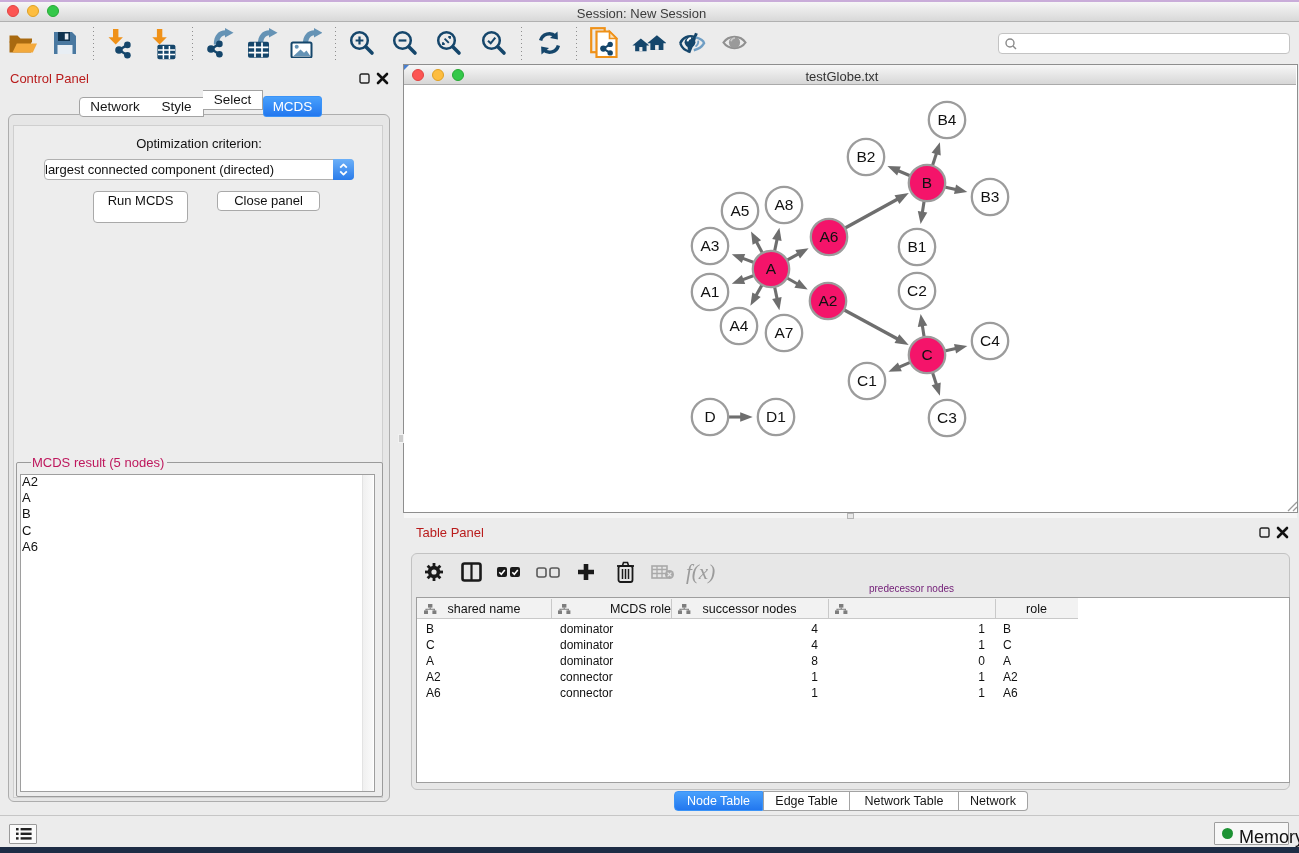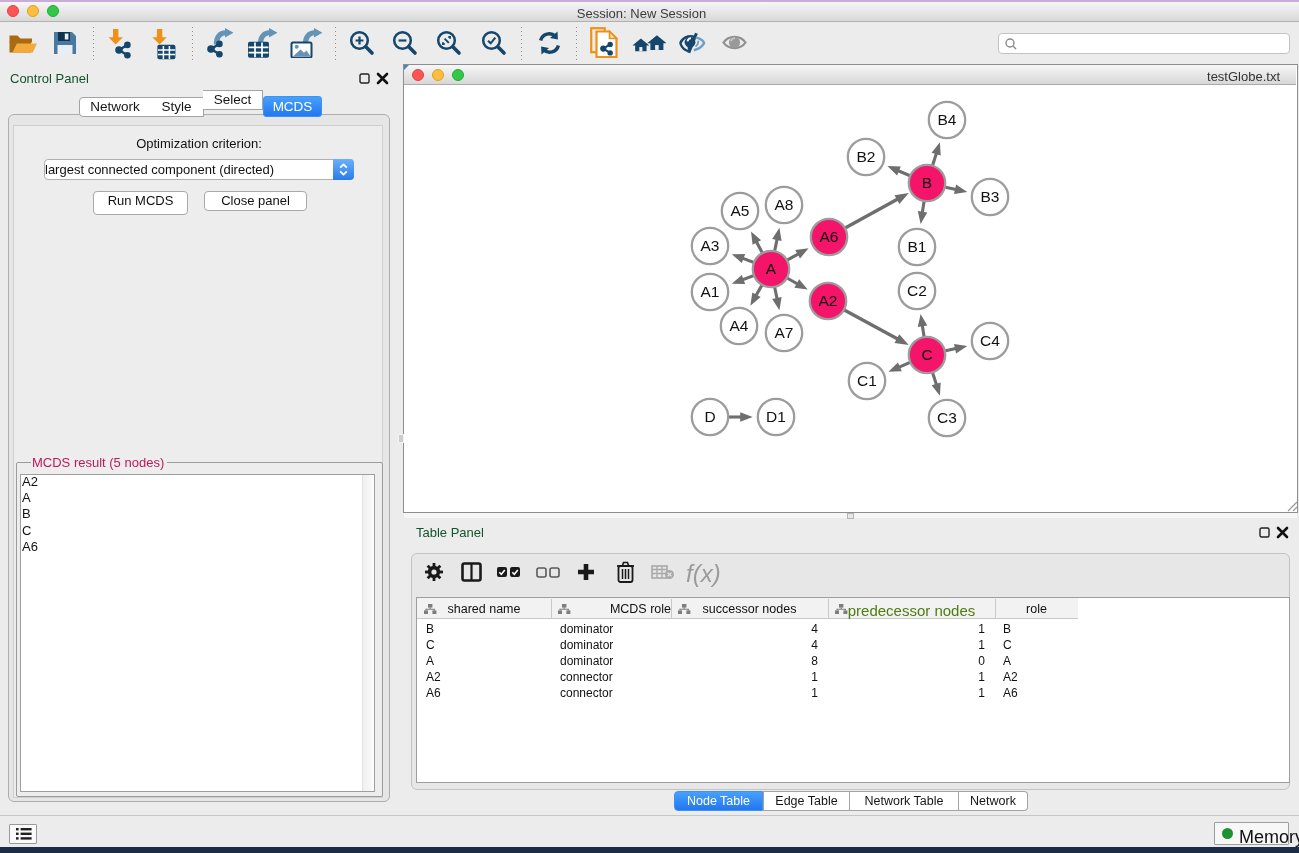--- a/index.html
+++ b/index.html
@@ -5,21 +5,21 @@
 html,body{width:1299px;height:853px;overflow:hidden}
 body{font-family:"Liberation Sans",sans-serif;background:#ececec;position:relative;color:#2b2b2b}
 .abs{position:absolute}
 .tl{width:12px;height:12px;border-radius:50%;position:absolute;top:5px}
 svg{display:block}
 .tab{position:absolute;height:20px;background:#fff;border:1px solid #a3a3a3;color:#151515;
  font-size:13.5px;text-align:center;line-height:18px}
 .tabsel{background:linear-gradient(#48a0fc,#2277ef);border-color:#3b93f7;color:#fff;border-radius:3px}
 .btn{position:absolute;background:#fff;border:1px solid #a9a9a9;border-radius:4px;
  font-size:13px;color:#111;text-align:center}
-.hdr13{font-size:13px;color:#14532d}
+.hdr13{font-size:13px;color:#b91c1c}
 .cell{position:absolute;font-size:12px;color:#111;white-space:nowrap}
 </style></head>
 <body>
 
 <div class="abs" style="left:0;top:0;width:1299px;height:2px;background:#c9acd9"></div>
 
 <div class="abs" style="left:0;top:2px;width:1299px;height:20px;background:linear-gradient(#f6f6f6,#d8d8d8);border-bottom:1px solid #b1b1b1"></div>
 <div class="tl" style="left:7px;background:#fc5553;border:1px solid #e14442"></div>
 <div class="tl" style="left:27px;background:#fdbd3f;border:1px solid #dfa023"></div>
 <div class="tl" style="left:47px;background:#34c84a;border:1px solid #27aa35"></div>
@@ -174,40 +174,40 @@
 <div class="tab" style="left:203px;top:90px;width:60px;border-left:none">Select</div>
 <div class="tab tabsel" style="left:263px;top:96px;width:59px;height:21px;line-height:20px">MCDS</div>
 
 <div class="abs" style="left:0;top:136px;width:398px;text-align:center;font-size:13px;color:#111">Optimization criterion:</div>
 <div class="abs" style="left:44px;top:159px;width:310px;height:21px;background:#fff;border:1px solid #b0b0b0;border-radius:4px;font-size:13px;color:#111;line-height:19px;">largest connected component (directed)</div>
 <div class="abs" style="left:333px;top:159px;width:21px;height:21px;border-radius:0 4px 4px 0;background:linear-gradient(#6cb0f8,#2a7cea)"></div>
 <svg class="abs" style="left:336px;top:162px" width="15" height="15" viewBox="0 0 15 15">
     <path d="M4.2 5.6 L7.5 2.4 L10.8 5.6" fill="none" stroke="#fff" stroke-width="1.8" stroke-linejoin="round"></path>
     <path d="M4.2 9.4 L7.5 12.6 L10.8 9.4" fill="none" stroke="#fff" stroke-width="1.8" stroke-linejoin="round"></path>
   </svg>
-<div class="btn" style="left:93px;top:191px;width:95px;height:24px;line-height:18px">Run MCDS</div>
-<div class="btn" style="left:204px;top:191px;width:103px;height:20px;line-height:18px">Close panel</div>
+<div class="btn" style="left:93px;top:191px;width:95px;height:32px;line-height:18px">Run MCDS</div>
+<div class="btn" style="left:217px;top:191px;width:103px;height:20px;line-height:18px">Close panel</div>
 
 <fieldset class="abs" style="left:16px;top:455px;width:367px;height:342px;border:1px solid #9b9b9b;border-radius:2px">
 <legend style="font-size:13px;color:#be185d;margin-left:14px;padding:0 3px 0 1px">MCDS result (5 nodes)</legend>
 </fieldset>
 <div class="abs" style="left:20px;top:474px;width:355px;height:318px;background:#fff;border:1px solid #9e9e9e"></div>
 <div class="abs" style="left:362px;top:475px;width:11px;height:316px;background:linear-gradient(90deg,#f0f0f0,#fafafa);border-left:1px solid #e3e3e3"></div>
 <div class="abs" style="left:22px;top:474px;font-size:13px;color:#111;line-height:16.2px">A2<br>A<br>B<br>C<br>A6</div>
 
 <div class="abs" style="left:403px;top:64px;width:895px;height:449px;background:#fff;border:1px solid #8e8e8e"></div>
 <div class="abs" style="left:404px;top:513px;width:893px;height:5px;background:#f6f6f6"></div>
 <div class="abs" style="left:404px;top:65px;width:892px;height:20px;background:linear-gradient(#f7f7f7,#d7d7d7);border-bottom:1px solid #aaa"></div>
 <svg class="abs" style="left:404px;top:65px" width="5" height="5" viewBox="0 0 5 5">
     <path d="M0 0 L5 0 L0 5 Z" fill="#4a80d0"></path>
   </svg>
 <div class="tl" style="left:412px;top:69px;background:#fc5553;border:1px solid #e14442"></div>
 <div class="tl" style="left:432px;top:69px;background:#fdbd3f;border:1px solid #dfa023"></div>
 <div class="tl" style="left:452px;top:69px;background:#34c84a;border:1px solid #27aa35"></div>
-<div class="abs hdr13" style="left:388px;top:69px;width:892px;text-align:right;color:#333">testGlobe.txt</div>
+<div class="abs hdr13" style="left:396px;top:69px;width:892px;text-align:center;color:#333">testGlobe.txt</div>
 <svg width="892" height="425" viewBox="0 0 892 425" style="position:absolute;left:404px;top:85px" font-family="Liberation Sans, sans-serif">
     <line x1="360.7" y1="172.3" x2="351.9" y2="155.8" stroke="#6e6e6e" stroke-width="3.1"></line>
     <polygon points="347.0,146.5 357.1,155.3 348.6,159.8" fill="#6e6e6e"></polygon>
     <line x1="369.6" y1="171.0" x2="373.3" y2="153.1" stroke="#6e6e6e" stroke-width="3.1"></line>
     <polygon points="375.4,142.8 377.6,156.0 368.2,154.1" fill="#6e6e6e"></polygon>
     <line x1="354.6" y1="179.3" x2="337.6" y2="172.9" stroke="#6e6e6e" stroke-width="3.1"></line>
     <polygon points="327.8,169.2 341.2,169.1 337.8,178.1" fill="#6e6e6e"></polygon>
     <line x1="354.6" y1="188.7" x2="337.6" y2="195.1" stroke="#6e6e6e" stroke-width="3.1"></line>
     <polygon points="327.8,198.8 337.8,189.9 341.2,198.9" fill="#6e6e6e"></polygon>
     <line x1="360.5" y1="195.6" x2="351.5" y2="211.5" stroke="#6e6e6e" stroke-width="3.1"></line>
@@ -346,21 +346,21 @@
     <path d="M1 5 L18 5" stroke="#1a1a1a" stroke-width="1.8"></path>
     <path d="M6.5 4.5 L7.5 1.5 L11.5 1.5 L12.5 4.5" fill="none" stroke="#1a1a1a" stroke-width="1.6"></path>
     <path d="M6.5 8 L6.5 18 M9.5 8 L9.5 18 M12.5 8 L12.5 18" stroke="#1a1a1a" stroke-width="1.5"></path>
   </svg>
 <svg class="abs" style="left:651px;top:565px" width="24" height="15" viewBox="0 0 24 15">
     <rect x="1" y="1" width="15" height="12" fill="none" stroke="#a9a9a9" stroke-width="1.6"></rect>
     <path d="M1 4.5 L16 4.5 M1 8.5 L16 8.5 M6 1 L6 13 M11 1 L11 13" stroke="#a9a9a9" stroke-width="1.3"></path>
     <circle cx="18.5" cy="9.5" r="4.5" fill="#a9a9a9"></circle>
     <path d="M16.6 7.6 L20.4 11.4 M20.4 7.6 L16.6 11.4" stroke="#e7e7e7" stroke-width="1.3"></path>
   </svg>
-<div class="abs" style="left:686px;top:560px;font-family:Liberation Sans, sans-serif;font-style:italic;font-size:24px;color:#9b9b9b">f(x)</div>
+<div class="abs" style="left:686px;top:560px;font-family:Liberation Serif, serif;font-style:italic;font-size:21px;color:#9b9b9b">f(x)</div>
 <div class="abs" style="left:417px;top:602px;width:134px;text-align:center;font-size:12.5px;color:#111">shared name</div>
 <svg class="abs" style="left:424px;top:604px" width="13" height="10" viewBox="0 0 13 10">
     <g fill="#7d7d7d">
       <rect x="4" y="0" width="4.4" height="3.6"></rect>
       <rect x="0" y="6.4" width="4" height="3.6"></rect>
       <rect x="8.4" y="6.4" width="4" height="3.6"></rect>
       <path d="M6.2 3.6 L6.2 5.2 M2 6.4 L2 5.2 L10.4 5.2 L10.4 6.4" stroke="#7d7d7d" stroke-width="1.1" fill="none"></path>
     </g>
   </svg>
 <div class="abs" style="left:551px;top:599px;width:1px;height:19px;background:#c9c9c9"></div>
@@ -377,21 +377,21 @@
 <div class="abs" style="left:671px;top:602px;width:157px;text-align:center;font-size:12.5px;color:#111">successor nodes</div>
 <svg class="abs" style="left:678px;top:604px" width="13" height="10" viewBox="0 0 13 10">
     <g fill="#7d7d7d">
       <rect x="4" y="0" width="4.4" height="3.6"></rect>
       <rect x="0" y="6.4" width="4" height="3.6"></rect>
       <rect x="8.4" y="6.4" width="4" height="3.6"></rect>
       <path d="M6.2 3.6 L6.2 5.2 M2 6.4 L2 5.2 L10.4 5.2 L10.4 6.4" stroke="#7d7d7d" stroke-width="1.1" fill="none"></path>
     </g>
   </svg>
 <div class="abs" style="left:828px;top:599px;width:1px;height:19px;background:#c9c9c9"></div>
-<div class="abs" style="left:828px;top:602px;width:167px;text-align:center;font-size:15px;color:#4d7c0f">predecessor nodes</div>
+<div class="abs" style="left:828px;top:583px;width:167px;text-align:center;font-size:10px;color:#701a75">predecessor nodes</div>
 <svg class="abs" style="left:835px;top:604px" width="13" height="10" viewBox="0 0 13 10">
     <g fill="#7d7d7d">
       <rect x="4" y="0" width="4.4" height="3.6"></rect>
       <rect x="0" y="6.4" width="4" height="3.6"></rect>
       <rect x="8.4" y="6.4" width="4" height="3.6"></rect>
       <path d="M6.2 3.6 L6.2 5.2 M2 6.4 L2 5.2 L10.4 5.2 L10.4 6.4" stroke="#7d7d7d" stroke-width="1.1" fill="none"></path>
     </g>
   </svg>
 <div class="abs" style="left:995px;top:599px;width:1px;height:19px;background:#c9c9c9"></div>
 <div class="abs" style="left:995px;top:602px;width:83px;text-align:center;font-size:12.5px;color:#111">role</div>

